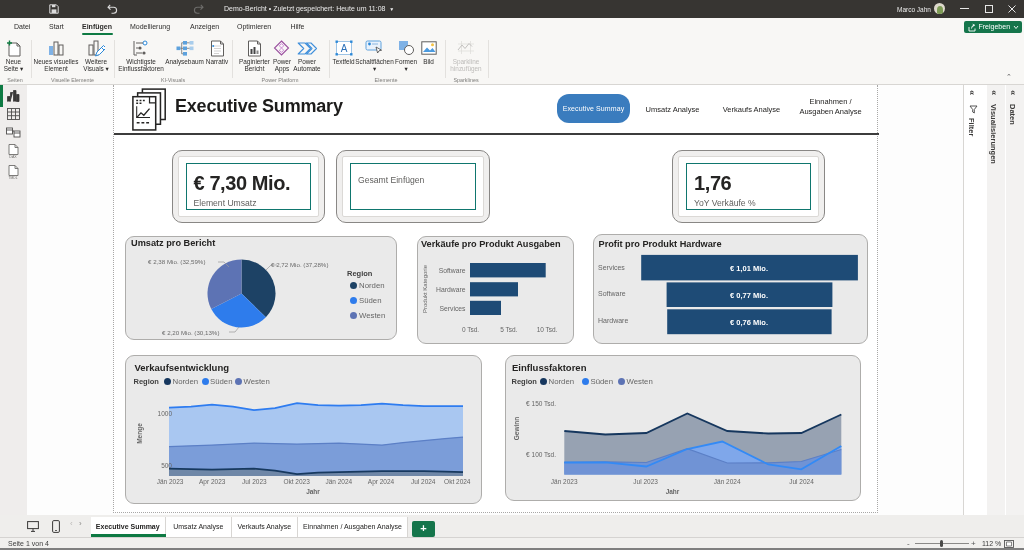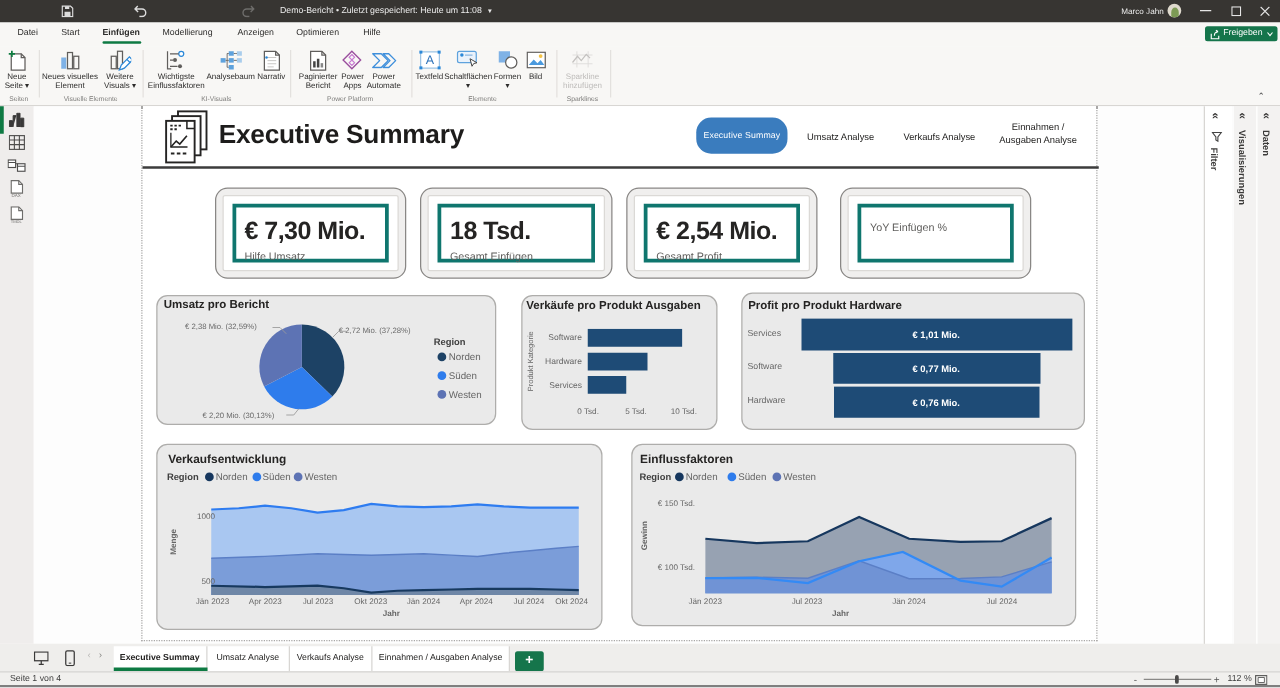--- a/index.html
+++ b/index.html
@@ -11,21 +11,21 @@
 #ribbon{left:0;top:37px;width:1024px;height:48px;background:#f8f7f5;border-bottom:1px solid #d8d6d3}
 .rl{position:absolute;font-size:6.4px;color:#2d2c2b;text-align:center;line-height:1.09;white-space:nowrap}
 .rg{position:absolute;top:40px;font-size:5.4px;color:#7d7c7a;text-align:center;white-space:nowrap}
 .rdiv{position:absolute;top:3px;width:1px;height:38px;background:#e3e1de}
 #leftrail{left:0;top:85px;width:27px;height:430px;background:#efedec}
 #canvas{left:27px;top:85px;width:936px;height:430px;background:#fdfdfd}
 #page{position:absolute;left:86px;top:0;width:765px;height:428px;background:#fff;border-left:1px dotted #a8a7a6;border-right:1px dotted #a8a7a6;border-bottom:1px dotted #a8a7a6}
 .np{position:absolute;font-size:7.5px;color:#252423;text-align:center;white-space:nowrap}
 .kpi{position:absolute;top:65px;height:73px;background:#f0efee;border:1.5px solid #898785;border-radius:10px;padding:5px}
 .kpi .i1{width:100%;height:100%;background:#fff;border:1px solid #dbd9d6;border-radius:2px;padding:6px 7px}
-.kpi .i2{width:100%;height:100%;border:3px solid #0f766e;padding:8px 18px 0 7px}
+.kpi .i2{width:100%;height:100%;border:1px solid #0f766e;padding:8px 18px 0 7px}
 .kpi .v{font-size:20px;font-weight:bold;color:#252423;letter-spacing:-0.4px;white-space:nowrap}
 .kpi .l{font-size:8.6px;color:#5f5e5c;margin-top:2.5px;white-space:nowrap}
 .card{position:absolute;background:#eaeaea;border:1px solid #aeadab;border-radius:9px}
 .ct{position:absolute;font-weight:bold;color:#252423;font-size:9.2px;white-space:nowrap}
 .vtxt{position:absolute;writing-mode:vertical-rl;white-space:nowrap;font-size:7.5px;color:#3b3a39}
 </style></head><body>
 
 <div class="abs" id="titlebar">
 <svg class="abs" style="left:49px;top:4px" width="10" height="10" viewBox="0 0 10 10">
       <path d="M0.8 0.8 h6.6 l1.8 1.8 v6.6 h-8.4z" fill="none" stroke="#dcdcdc" stroke-width="1"></path>
@@ -214,54 +214,46 @@
         <rect x="12" y="1" width="24" height="32" fill="#fff" stroke="#252423" stroke-width="1.6"></rect>
         <rect x="7" y="5" width="24" height="33" fill="#fff" stroke="#252423" stroke-width="1.6"></rect>
         <rect x="2" y="9" width="24" height="35" fill="#fff" stroke="#252423" stroke-width="1.6"></rect>
         <path d="M20 9 l6 6 v0" fill="#fff"></path>
         <path d="M19.5 9 v6.5 h6.5" fill="none" stroke="#252423" stroke-width="1.3"></path>
         <path d="M5.5 13 h2 M9 13 h2 M12.5 13 h2 M5.5 16 h2 M9 16 h2" stroke="#252423" stroke-width="1.6"></path>
         <path d="M6 31 l4.5 -5 3 2.5 6 -7" fill="none" stroke="#252423" stroke-width="1.4"></path>
         <path d="M6 36.5 h3 M11 36.5 h3 M16 36.5 h3" stroke="#252423" stroke-width="1.6"></path>
         <path d="M6 19 v12 h14" fill="none" stroke="#252423" stroke-width="1.1"></path>
       </svg>
-<div class="abs" style="left:61px;top:10.5px;font-size:21px;font-weight:bold;color:#1d1c1b;letter-spacing:-0.2px">Executive Summary</div>
+<div class="abs" style="left:61px;top:10.5px;font-size:18px;font-weight:bold;color:#1d1c1b;letter-spacing:-0.2px">Executive Summary</div>
 <div class="abs" style="left:0;top:48px;width:765px;height:1.5px;background:#3c3c3c"></div>
 <div class="abs" style="left:443px;top:9px;width:73px;height:29px;background:#3a7cbe;border-radius:12px;color:#fff;font-size:7px;line-height:29px;text-align:center;letter-spacing:0.1px">Executive Summay</div>
 <div class="np" style="left:521px;top:20px;width:75px">Umsatz Analyse</div>
 <div class="np" style="left:597px;top:20px;width:81px">Verkaufs Analyse</div>
 <div class="np" style="left:671px;top:12px;width:91px;line-height:1.35">Einnahmen /<br>Ausgaben Analyse</div>
 <div class="kpi" style="left:57.5px;width:153.5px">
         <div class="i1">
           <div class="i2">
             <div class="v">€ 7,30 Mio.</div>
-            <div class="l">Hilfe Umsatz</div>
+            <div class="l">Element Umsatz</div>
           </div>
         </div>
       </div>
 <div class="kpi" style="left:222px;width:154px">
         <div class="i1">
           <div class="i2">
-            <div class="v">18 Tsd.</div>
             <div class="l">Gesamt Einfügen</div>
-          </div>
-        </div>
-      </div>
-<div class="kpi" style="left:387px;width:153px">
-        <div class="i1">
-          <div class="i2">
-            <div class="v">€ 2,54 Mio.</div>
-            <div class="l">Gesamt Profit</div>
           </div>
         </div>
       </div>
 <div class="kpi" style="left:558px;width:153px">
         <div class="i1">
           <div class="i2">
-            <div class="l">YoY Einfügen %</div>
+            <div class="v">1,76</div>
+            <div class="l">YoY Verkäufe %</div>
           </div>
         </div>
       </div>
 <div class="card" style="left:10.5px;top:151px;width:272.5px;height:104px"></div>
 <div class="ct" style="left:17px;top:153px">Umsatz pro Bericht</div>
 <svg class="abs" style="left:87px;top:168px" width="81" height="81" viewBox="0 0 81 81">
         <path d="M40.50 40.50 L40.50 6.50 A34.00 34.00 0 0 1 64.87 64.20 Z" fill="#1d4265"></path>
         <path d="M40.50 40.50 L64.87 64.20 A34.00 34.00 0 0 1 10.30 56.12 Z" fill="#2e7cec"></path>
         <path d="M40.50 40.50 L10.30 56.12 A34.00 34.00 0 0 1 40.50 6.50 Z" fill="#5d73b4"></path>
       </svg>

